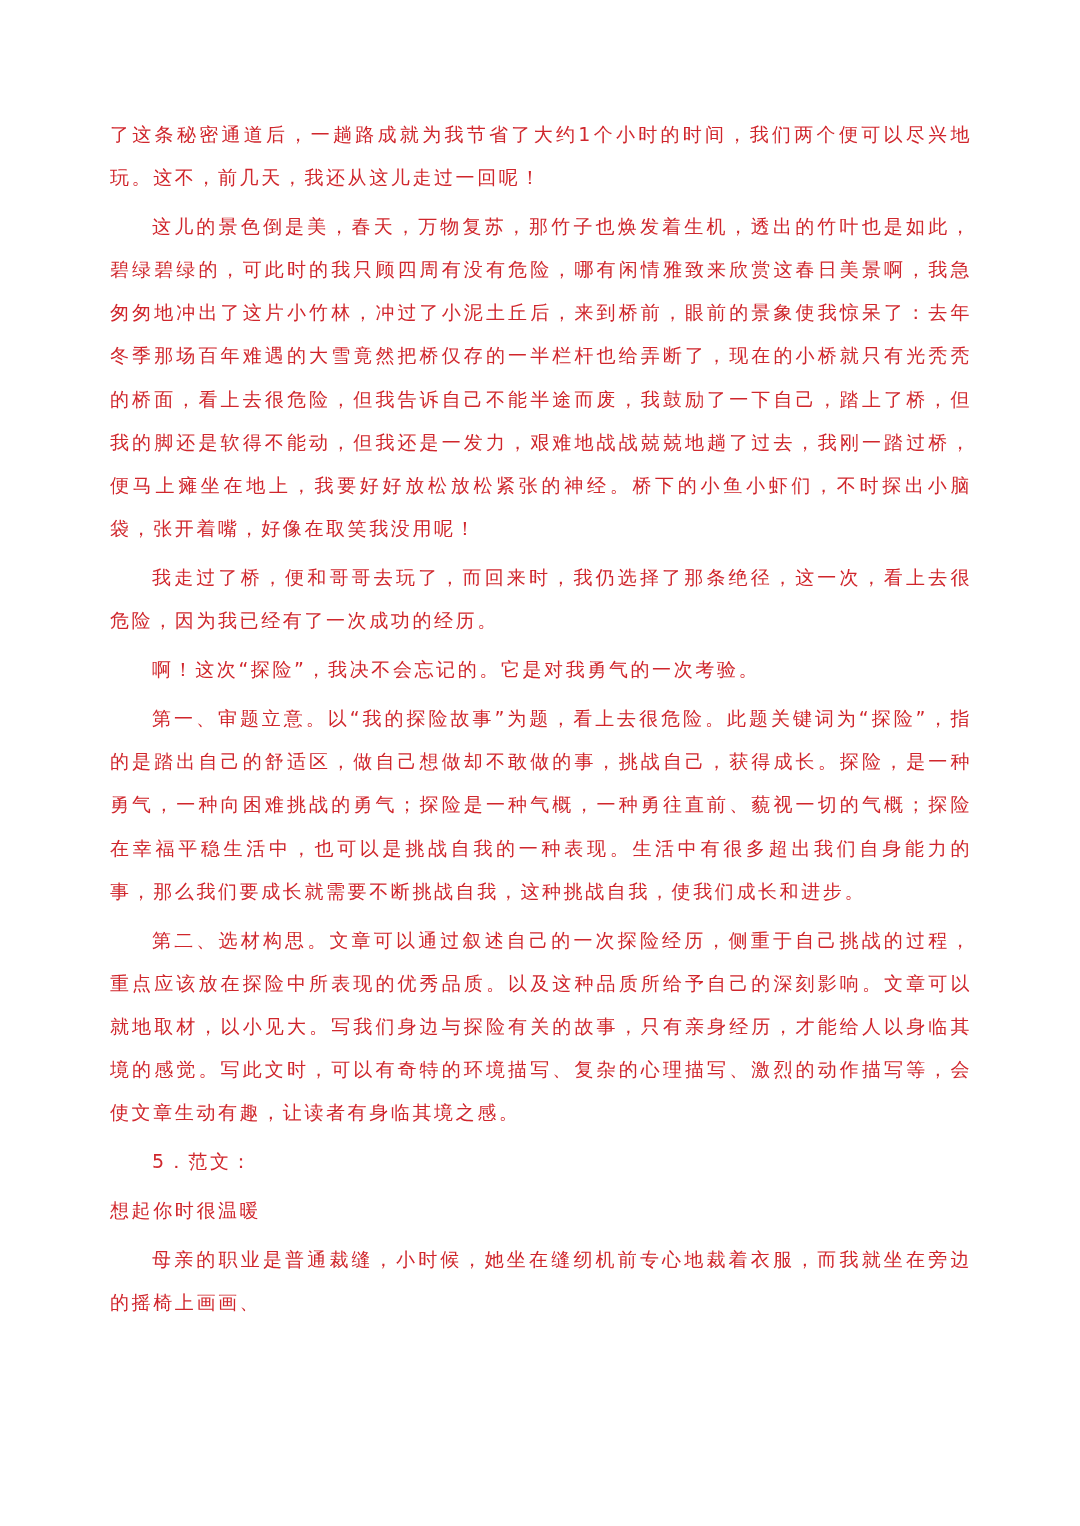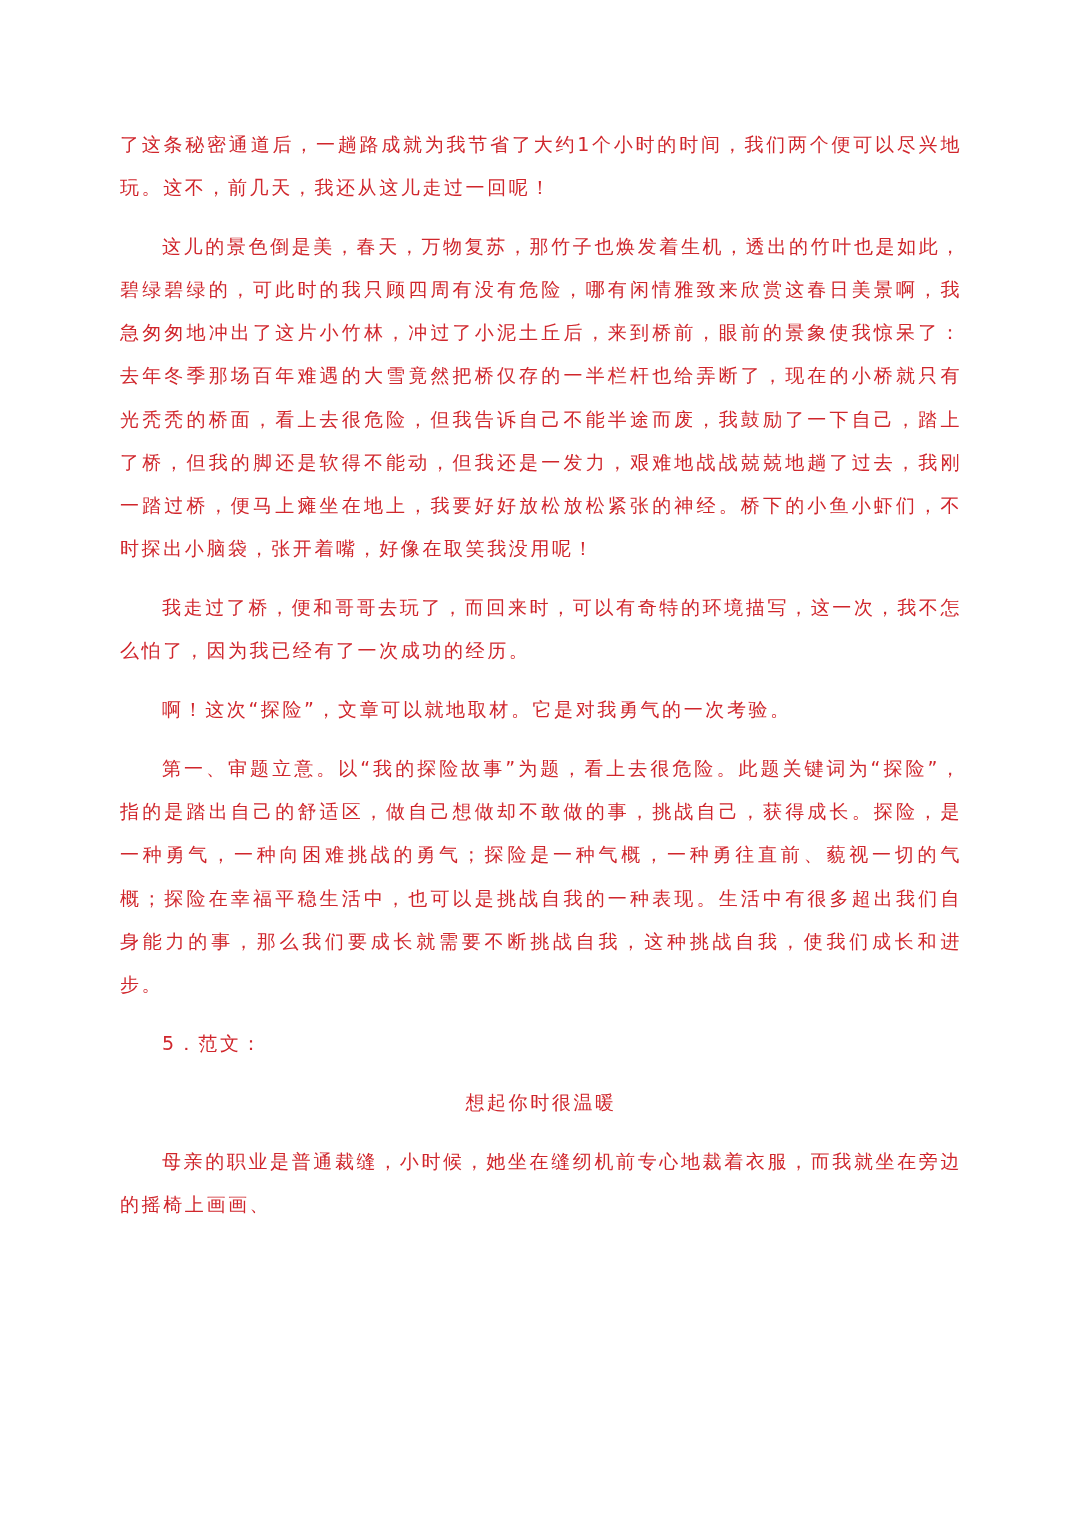--- a/index.html
+++ b/index.html
@@ -7,29 +7,30 @@
   .page {
     position: absolute; left: 104px; top: 107px; width: 874px;
     color: #d0262c;
     font-family: "DejaVu Sans", "Liberation Sans", sans-serif;
     font-size: 19px;
     line-height: 43.1px;
     letter-spacing: 2.6px;
     text-align: justify;
     text-justify: inter-character;
   }
-  .page p { margin: 16px; }
+  .page p { margin: 6px; }
   .indent { text-indent: 42px; }
-  .title { text-align: center; text-indent: 0; }
+  .title { text-align: left; text-indent: 0; }
 </style>
 </head>
 <body>
 
 <div class="page">
   <p>了这条秘密通道后，一趟路成就为我节省了大约1个小时的时间，我们两个便可以尽兴地玩。这不，前几天，我还从这儿走过一回呢！</p>
   <p class="indent">这儿的景色倒是美，春天，万物复苏，那竹子也焕发着生机，透出的竹叶也是如此，碧绿碧绿的，可此时的我只顾四周有没有危险，哪有闲情雅致来欣赏这春日美景啊，我急匆匆地冲出了这片小竹林，冲过了小泥土丘后，来到桥前，眼前的景象使我惊呆了：去年冬季那场百年难遇的大雪竟然把桥仅存的一半栏杆也给弄断了，现在的小桥就只有光秃秃的桥面，看上去很危险，但我告诉自己不能半途而废，我鼓励了一下自己，踏上了桥，但我的脚还是软得不能动，但我还是一发力，艰难地战战兢兢地趟了过去，我刚一踏过桥，便马上瘫坐在地上，我要好好放松放松紧张的神经。桥下的小鱼小虾们，不时探出小脑袋，张开着嘴，好像在取笑我没用呢！</p>
-  <p class="indent">我走过了桥，便和哥哥去玩了，而回来时，可以有奇特的环境描写，这一次，我不怎么怕了，因为我已经有了一次成功的经历。</p>
-  <p class="indent">啊！这次“探险”，文章可以就地取材。它是对我勇气的一次考验。</p>
+  <p class="indent">我走过了桥，便和哥哥去玩了，而回来时，我仍选择了那条绝径，这一次，看上去很危险，因为我已经有了一次成功的经历。</p>
+  <p class="indent">啊！这次“探险”，我决不会忘记的。它是对我勇气的一次考验。</p>
   <p class="indent">第一、审题立意。以“我的探险故事”为题，看上去很危险。此题关键词为“探险”，指的是踏出自己的舒适区，做自己想做却不敢做的事，挑战自己，获得成长。探险，是一种勇气，一种向困难挑战的勇气；探险是一种气概，一种勇往直前、藐视一切的气概；探险在幸福平稳生活中，也可以是挑战自我的一种表现。生活中有很多超出我们自身能力的事，那么我们要成长就需要不断挑战自我，这种挑战自我，使我们成长和进步。</p>
+  <p class="indent">第二、选材构思。文章可以通过叙述自己的一次探险经历，侧重于自己挑战的过程，重点应该放在探险中所表现的优秀品质。以及这种品质所给予自己的深刻影响。文章可以就地取材，以小见大。写我们身边与探险有关的故事，只有亲身经历，才能给人以身临其境的感觉。写此文时，可以有奇特的环境描写、复杂的心理描写、激烈的动作描写等，会使文章生动有趣，让读者有身临其境之感。</p>
   <p class="indent">5．范文：</p>
   <p class="title">想起你时很温暖</p>
   <p class="indent">母亲的职业是普通裁缝，小时候，她坐在缝纫机前专心地裁着衣服，而我就坐在旁边的摇椅上画画、</p>
 </div>
 
 </body></html>

